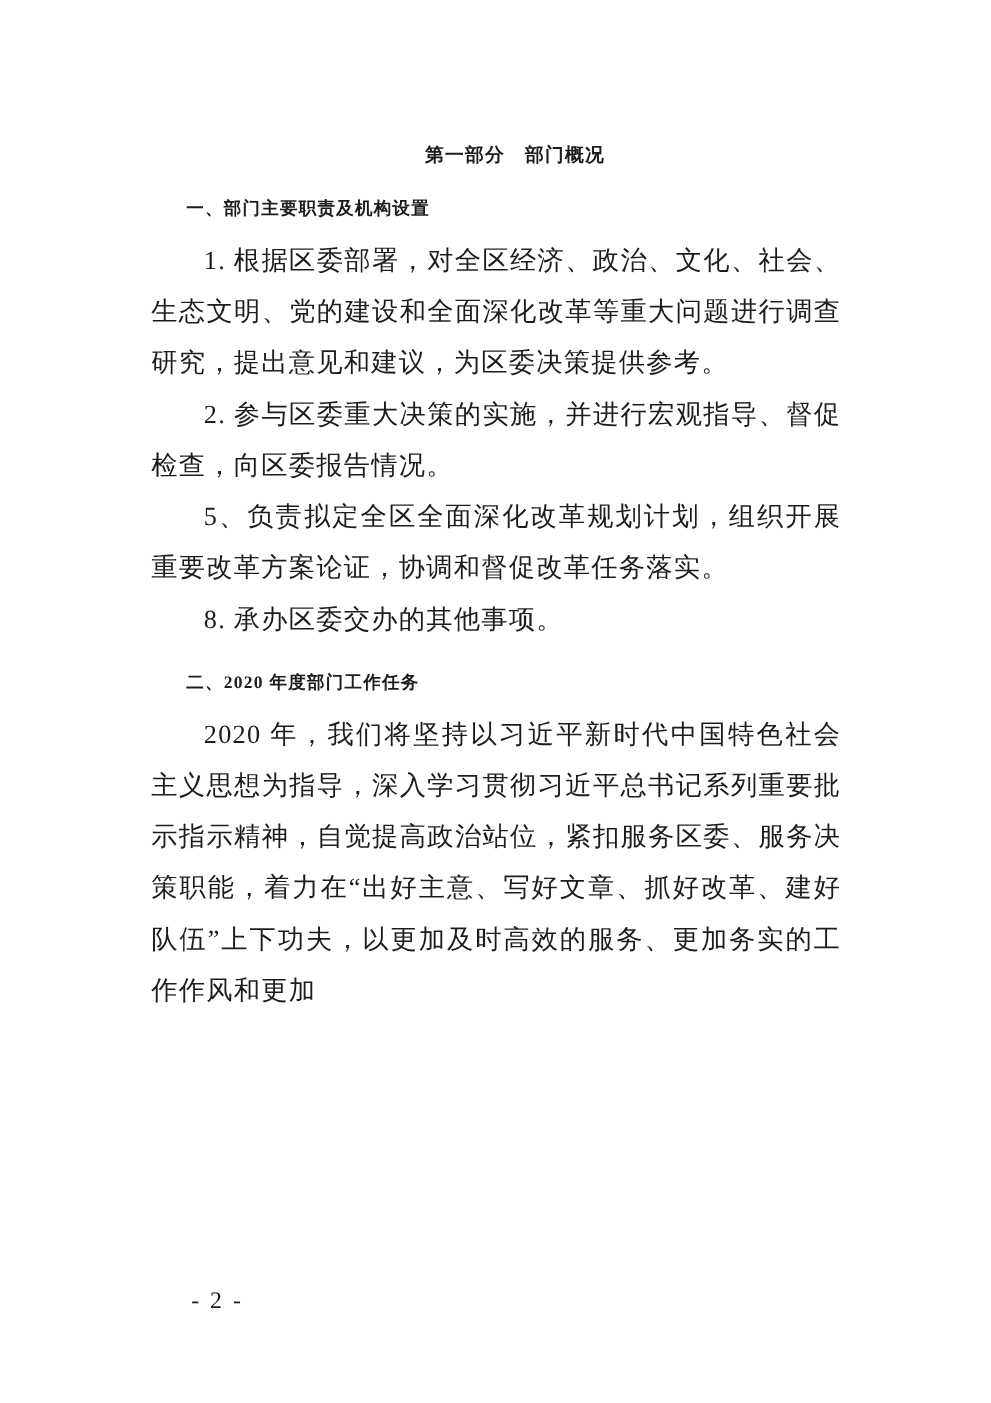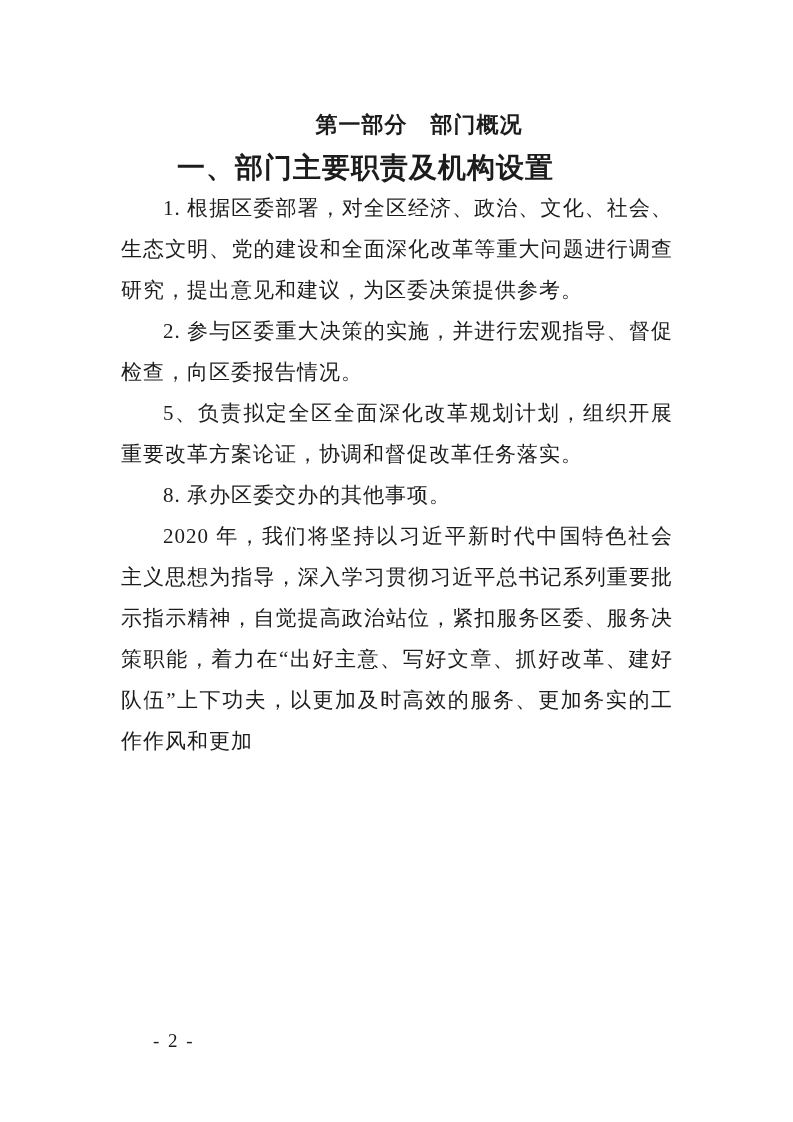--- a/index.html
+++ b/index.html
@@ -17,31 +17,31 @@
     color: #1c1c1c;
   }
   .content {
     position: absolute;
     left: 121px;
     top: 103px;
     width: 552px;
   }
   .doc-title {
     margin: 0;
-    font-size: 22px;
+    font-size: 15px;
     font-weight: bold;
     line-height: 44px;
     text-align: center;
     text-indent: 2em;
     letter-spacing: 1px;
     white-space: nowrap;
   }
   .doc-heading {
     margin: 0;
-    font-size: 28px;
+    font-size: 14px;
     font-weight: bold;
     line-height: 41px;
     text-indent: 2em;
     letter-spacing: 1px;
   }
   .doc-heading.second {
     margin-top: 10px;
   }
   .doc-para {
     margin: 0;
@@ -78,19 +78,20 @@
 
 
 
     <p class="doc-para">5、负责拟定全区全面深化改革规划计划，组织开展重要改革方案论证，协调和督促改革任务落实。</p>
 
 
 
     <p class="doc-para">8. 承办区委交办的其他事项。</p>
 
 
+    <h2 class="doc-heading second">二、2020 年度部门工作任务</h2>
 
     <p class="doc-para">2020 年，我们将坚持以习近平新时代中国特色社会主义思想为指导，深入学习贯彻习近平总书记系列重要批示指示精神，自觉提高政治站位，紧扣服务区委、服务决策职能，着力在“出好主意、写好文章、抓好改革、建好队伍”上下功夫，以更加及时高效的服务、更加务实的工作作风和更加</p>
 
   </div>
 
   <div class="page-number">- 2 -</div>
 </div>
 
 </body></html>

